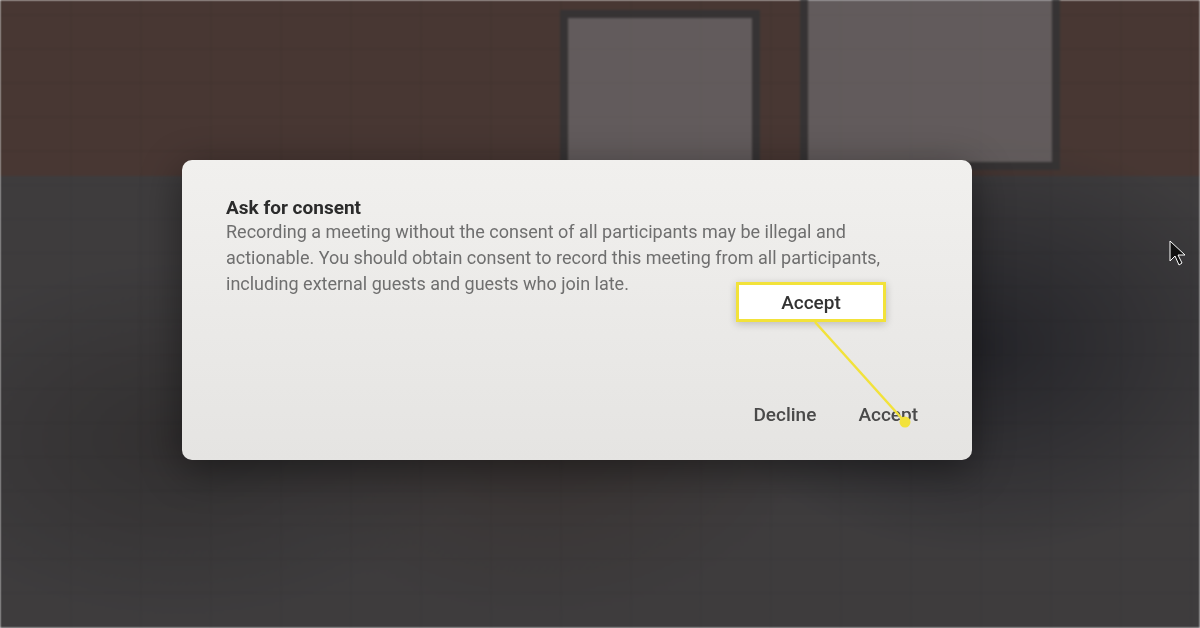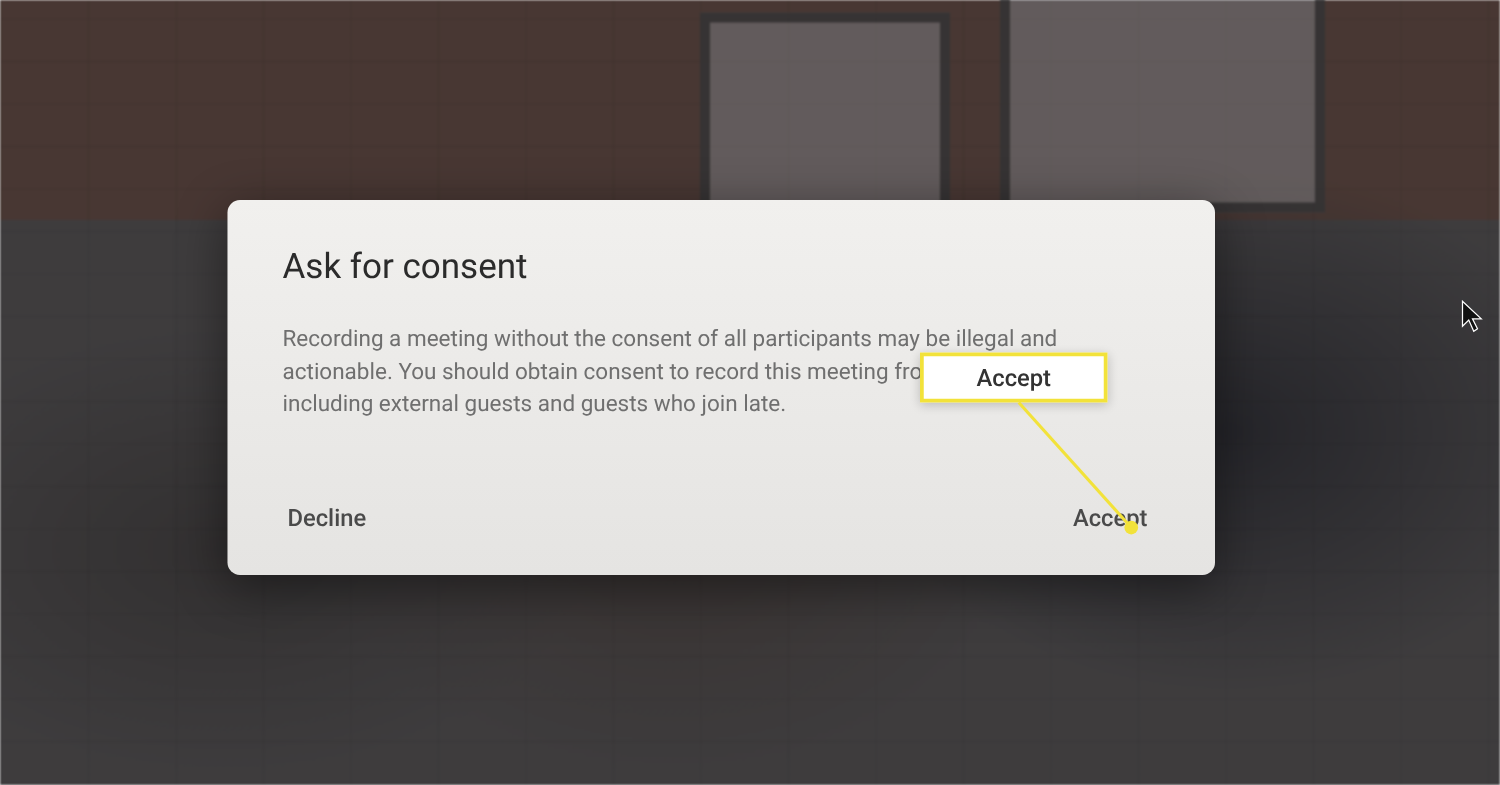--- a/index.html
+++ b/index.html
@@ -39,34 +39,33 @@
       width: 790px;
       height: 300px;
       background: linear-gradient(#f1f0ee, #e5e4e2);
       border-radius: 10px;
       box-shadow: 0 10px 40px rgba(0,0,0,0.45);
       padding: 36px 44px 28px 44px;
       display: flex;
       flex-direction: column;
     }
     .dialog-title {
-      font-size: 28px;
-      font-weight: 400;
+      font-size: 19px;
+      font-weight: 700;
       color: #2b2b2b;
-      margin-bottom: 30px;
     }
     .dialog-body {
       font-size: 18px;
       line-height: 1.45;
       color: #6f6f6f;
       flex: 1;
     }
     .dialog-actions {
       display: flex;
-      justify-content: space-between;
+      justify-content: flex-end;
       gap: 34px;
       padding-right: 6px;
     }
     .dialog-actions button {
       background: none;
       border: none;
       font-size: 19px;
       color: #4a4a4a;
       font-weight: 500;
       cursor: pointer;

